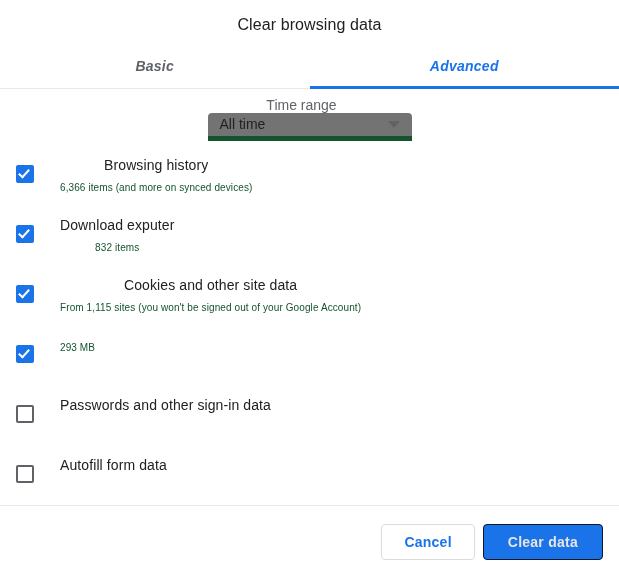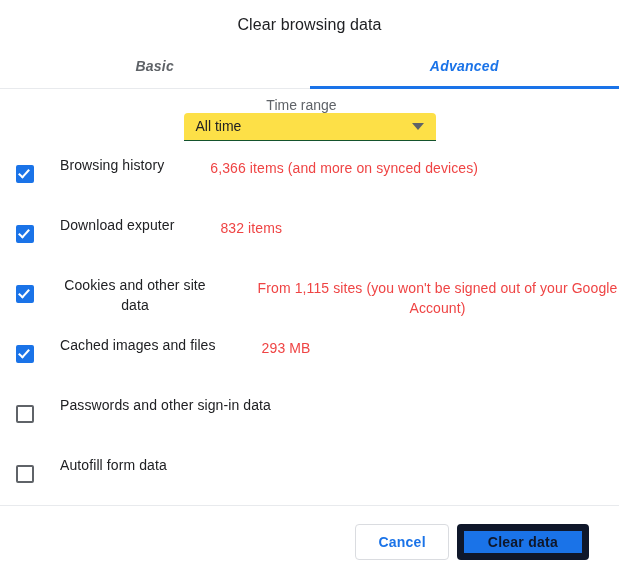--- a/index.html
+++ b/index.html
@@ -73,25 +73,25 @@
     flex-direction: column;
   }
   .timerange-label {
     font-size: 14px;
     color: #5f6368;
     margin-right: 16px;
     white-space: nowrap;
   }
   .select-wrap {
     position: relative;
-    width: 252px;
+    width: 204px;
     height: 37px;
-    background: #fde047;
+    background: #737373;
     border-radius: 4px 4px 0 0;
-    border-bottom: 1px solid #14532d;
+    border-bottom: 5px solid #14532d;
     display: flex;
     align-items: center;
     cursor: pointer;
   }
   .select-value {
     font-size: 14px;
     color: #202124;
     padding-left: 12px;
   }
   .select-arrow {
@@ -147,42 +147,42 @@
     position: absolute;
     left: 5px;
     top: 2px;
     width: 4px;
     height: 9px;
     border: solid #ffffff;
     border-width: 0 2px 2px 0;
     transform: rotate(42deg);
   }
 
-  .row-text { display: flex; flex-direction: row; padding-top: 2px; gap: 46px; }
+  .row-text { display: flex; flex-direction: column; padding-top: 2px; }
   .row-title {
     font-size: 14px;
     color: #202124;
     line-height: 20px;
     letter-spacing: 0.1px;
   }
   .row-sub {
-    font-size: 14px;
-    color: #ef4444;
+    font-size: 10px;
+    color: #14532d;
     line-height: 20px;
     margin-top: 3px;
     letter-spacing: 0.1px;
   }
 
   
   .footer {
     height: 72px;
     display: flex;
     align-items: center;
     justify-content: flex-end;
-    padding-right: 30px;
+    padding-right: 16px;
     gap: 8px;
     background: #ffffff;
   }
   .btn {
     font-family: "Liberation Sans", sans-serif;
     font-size: 14px;
     font-weight: bold;
     letter-spacing: 0.25px;
     border-radius: 4px;
     cursor: pointer;
@@ -192,22 +192,22 @@
     justify-content: center;
   }
   .btn-secondary {
     background: #ffffff;
     color: #1a73e8;
     border: 1px solid #dadce0;
     padding: 0 22px;
   }
   .btn-primary {
     background: #1a73e8;
-    color: #0f172a;
-    border: 7px solid #0f172a;
+    color: #e5e5e5;
+    border: 1px solid #0f172a;
     padding: 0 24px;
   }
 </style>
 </head>
 <body>
 
 <div class="dialog">
 
   <div class="dialog-title">Clear browsing data</div>
 
@@ -258,21 +258,20 @@
         <span class="row-title">Cookies and other site data</span>
         <span class="row-sub">From 1,115 sites (you won't be signed out of your Google Account)</span>
       </div>
     </div>
 
     <div class="row">
       <div class="cb checked">
         <div class="box"></div>
       </div>
       <div class="row-text">
-        <span class="row-title">Cached images and files</span>
         <span class="row-sub">293 MB</span>
       </div>
     </div>
 
     <div class="row">
       <div class="cb">
         <div class="box"></div>
       </div>
       <div class="row-text">
         <span class="row-title">Passwords and other sign-in data</span>

